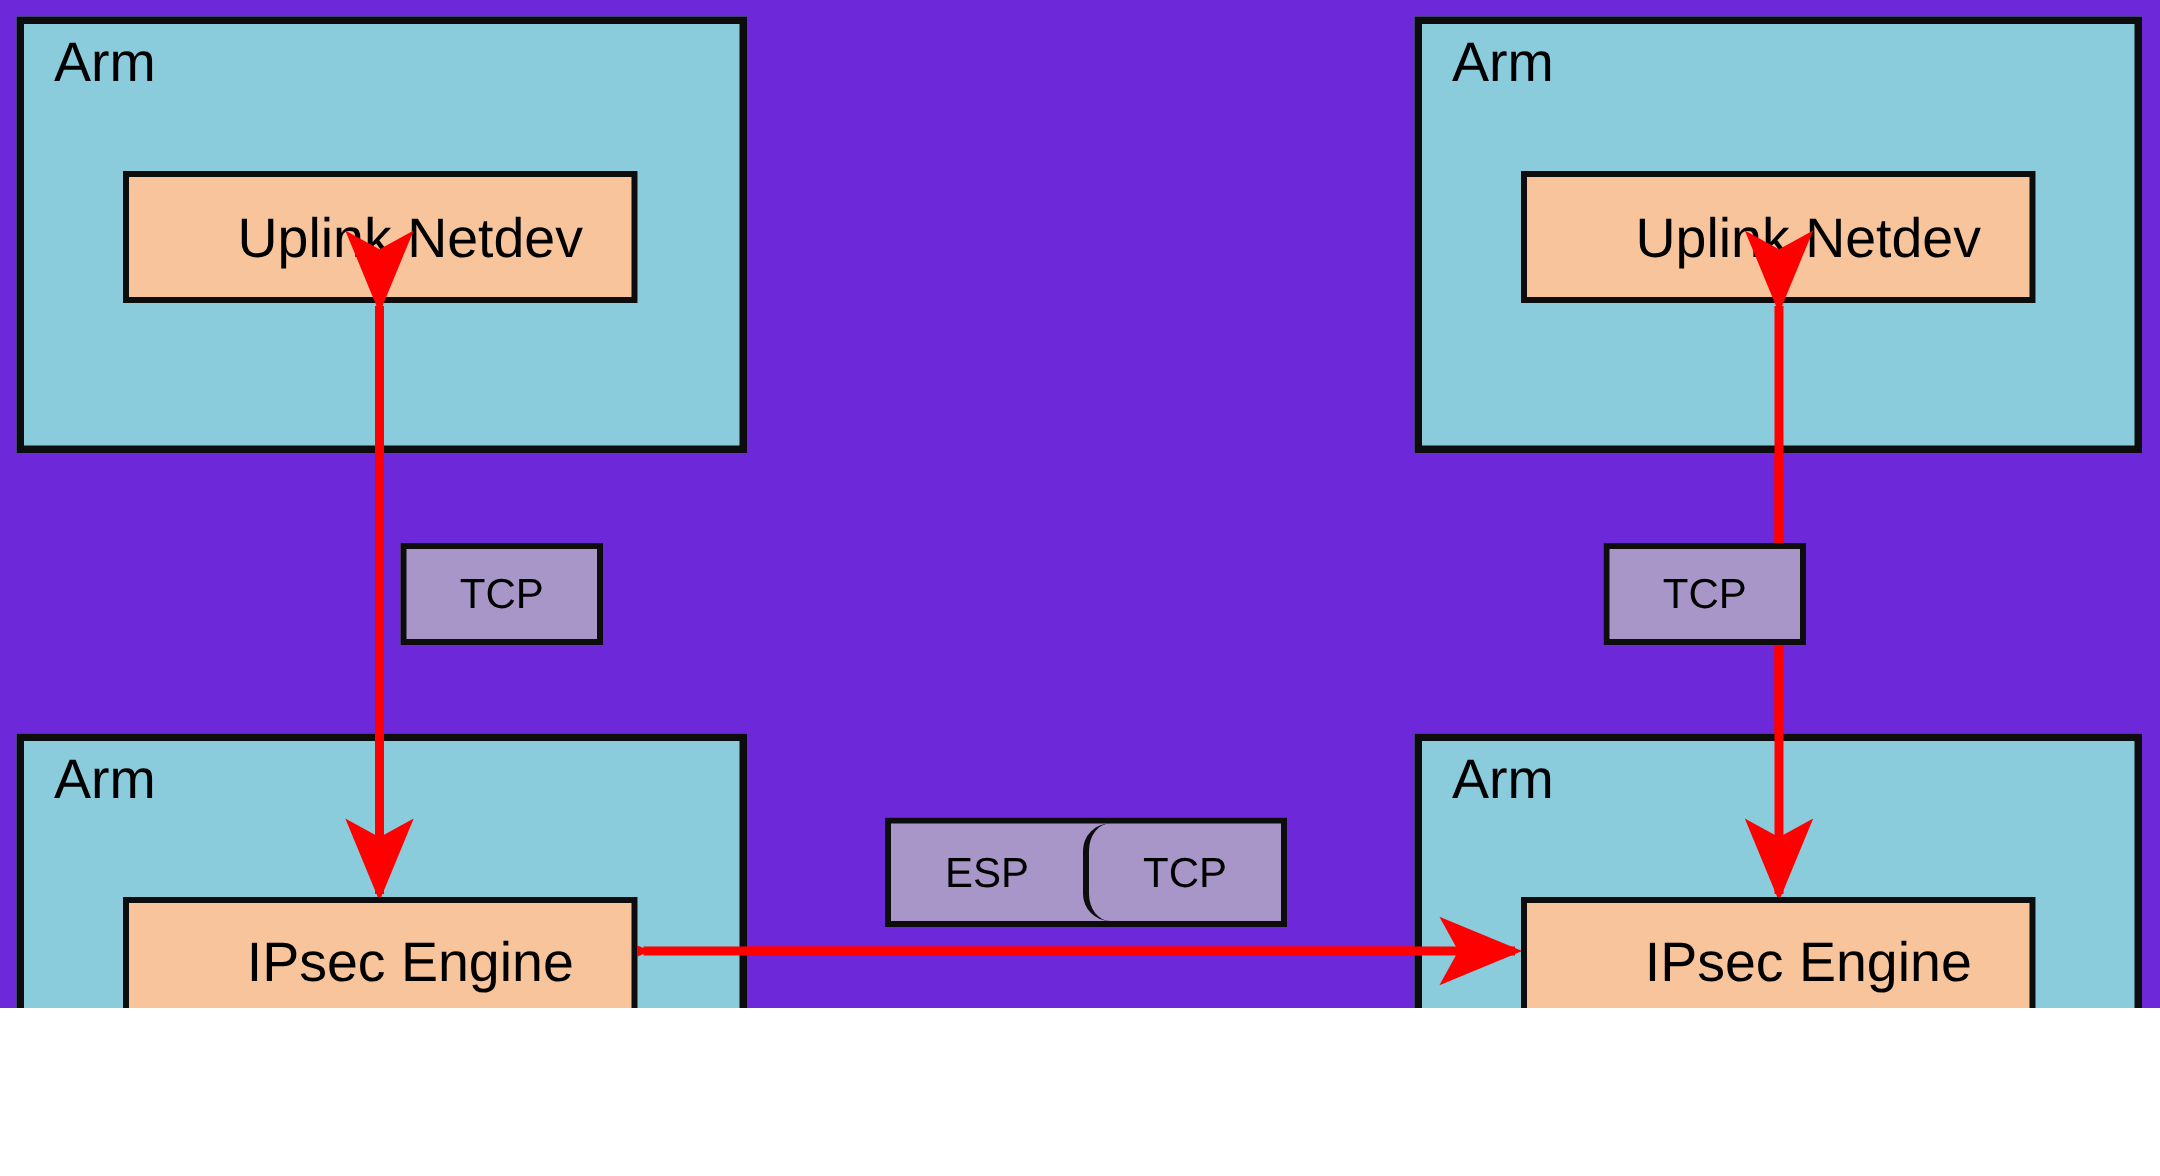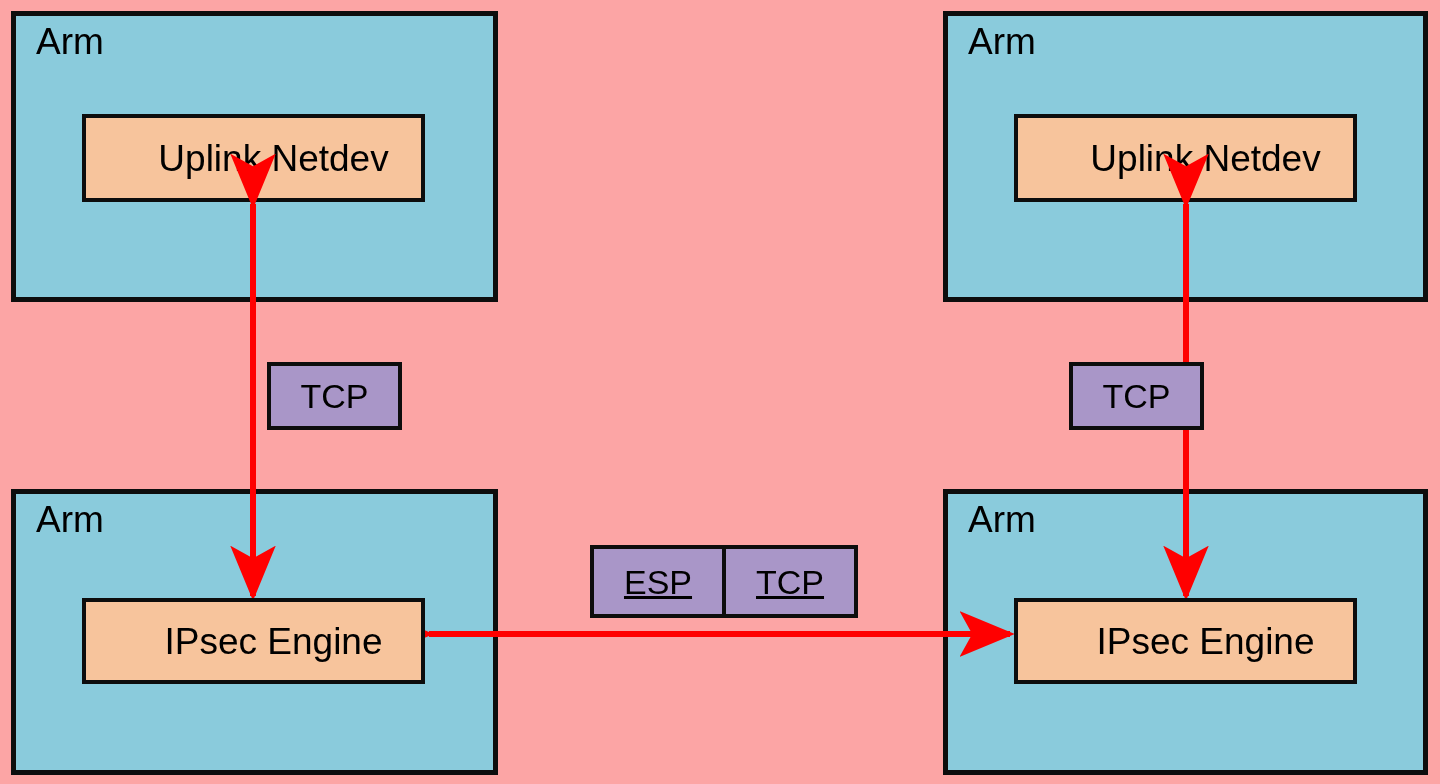--- a/index.html
+++ b/index.html
@@ -7,22 +7,22 @@
     margin: 0;
     padding: 0;
     background: #ffffff;
   }
   body {
     font-family: "Liberation Sans", sans-serif;
   }
   #canvas {
     position: relative;
     width: 1440px;
-    height: 784px;
-    background: #fca5a5;
+    height: 672px;
+    background: #6d28d9;
     overflow: hidden;
   }
   .arm-box {
     position: absolute;
     background: #8ACBDC;
     border: 5px solid #0d0d0d;
     box-sizing: border-box;
   }
   .arm-label {
     position: absolute;
@@ -55,24 +55,25 @@
     border: 4px solid #0d0d0d;
     box-sizing: border-box;
     display: flex;
     align-items: stretch;
   }
   .pkt-cell {
     flex: 1 1 auto;
     display: flex;
     align-items: center;
     justify-content: center;
-    font-size: 34px;
+    font-size: 28px;
     color: #000000;
     white-space: nowrap;
     line-height: 1;
+    border-radius: 18px;
   }
   .pkt-cell + .pkt-cell {
     border-left: 4px solid #0d0d0d;
   }
   .arrow-svg {
     position: absolute;
     left: 0;
     top: 0;
     width: 1440px;
     height: 784px;
@@ -135,18 +136,18 @@
   </div>
 
   <div class="pkt-box" style="left:267px; top:362px; width:135px; height:68px;">
     <span class="pkt-cell">TCP</span>
   </div>
 
   <div class="pkt-box" style="left:1069px; top:362px; width:135px; height:68px;">
     <span class="pkt-cell">TCP</span>
   </div>
 
-  <div class="pkt-box" style="left:590px; top:545px; width:268px; height:73px;text-decoration:underline;">
+  <div class="pkt-box" style="left:590px; top:545px; width:268px; height:73px;">
     <span class="pkt-cell">ESP</span>
     <span class="pkt-cell">TCP</span>
   </div>
 
 </div>
 
 </body></html>

